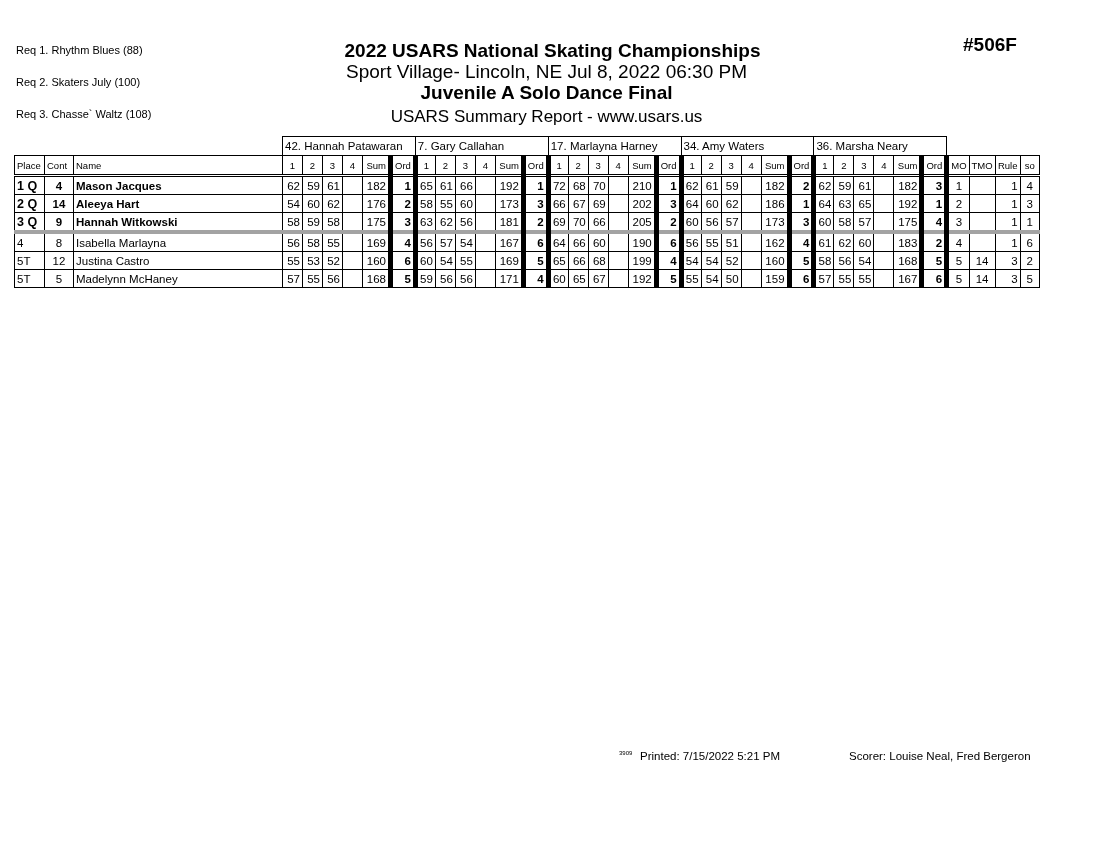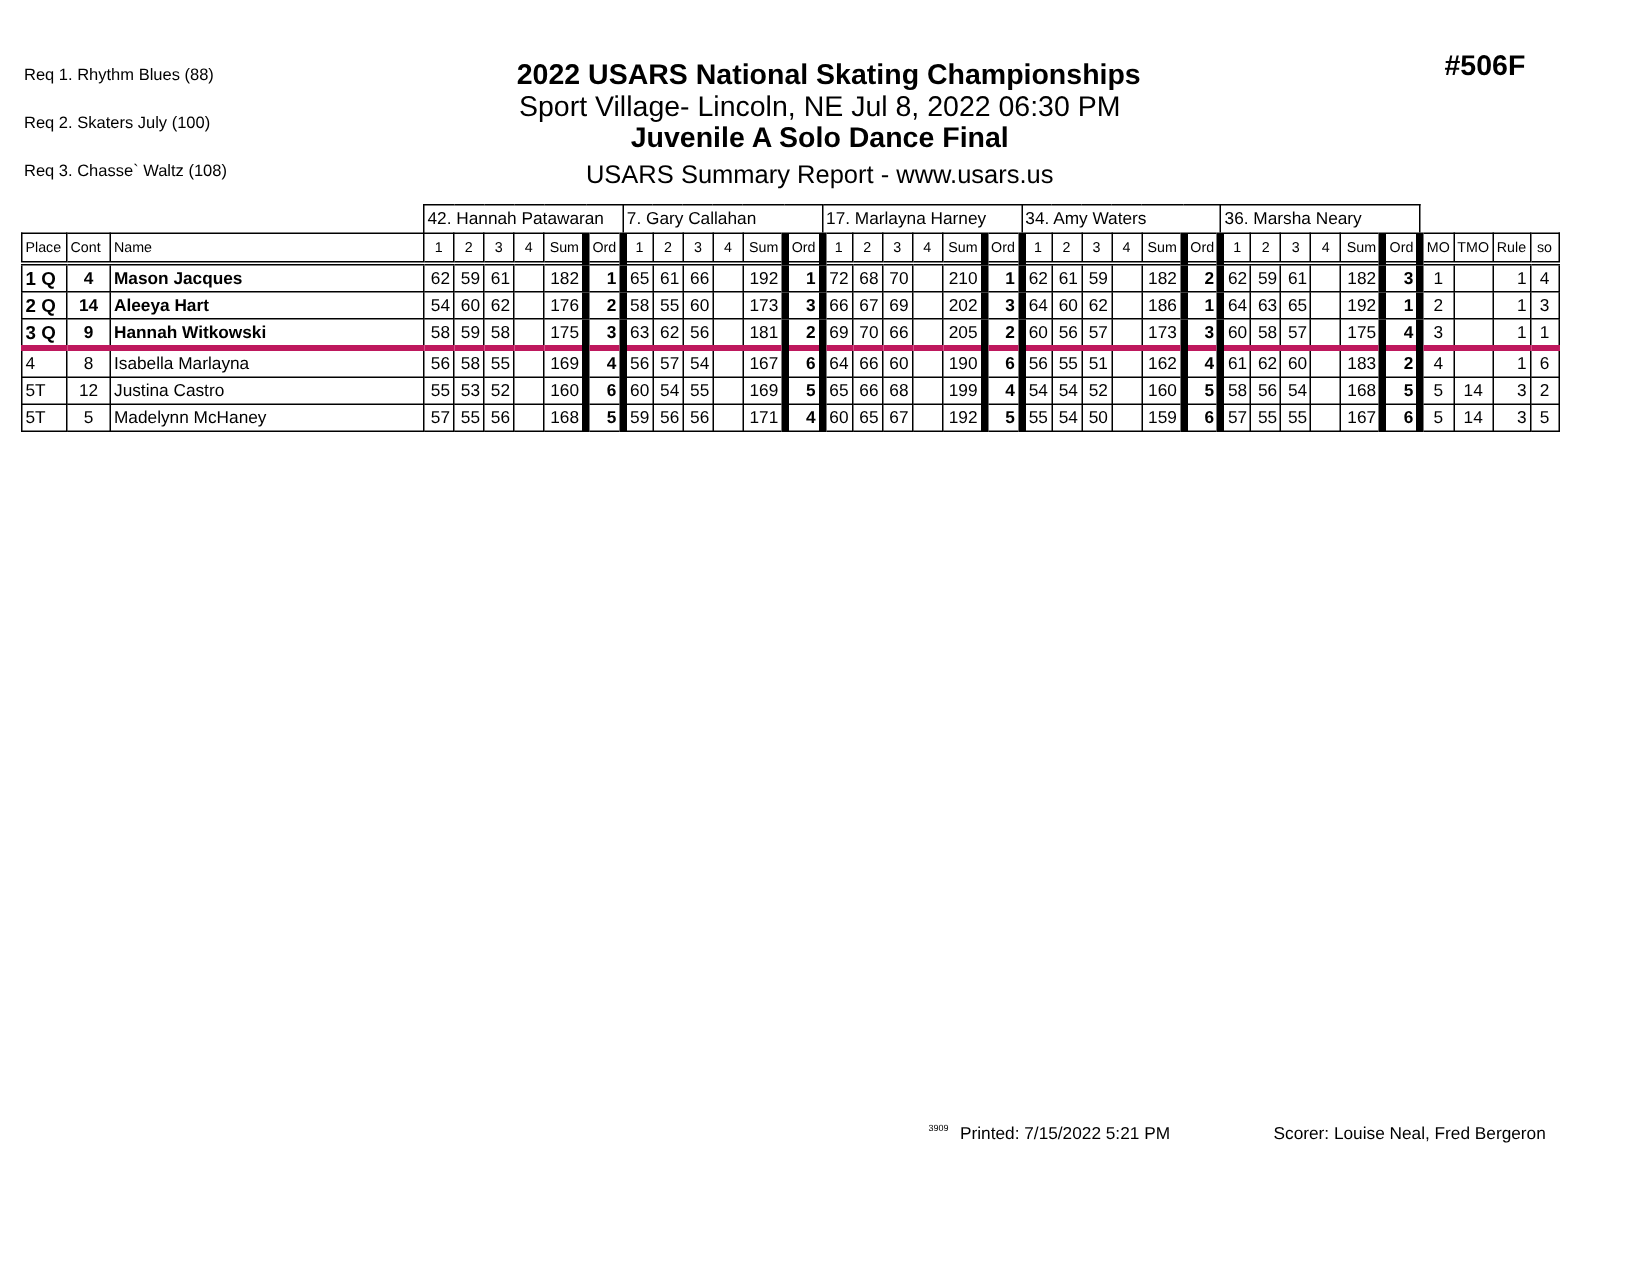--- a/index.html
+++ b/index.html
@@ -15,21 +15,21 @@
   .event-no { position:absolute; left:963px; top:22px; font-size:19px; font-weight:bold;margin-top:12px; }
 
   table.res { position:absolute; left:14px; top:136px; border-collapse:collapse;
               font-size:11px; table-layout:fixed; }
   table.res td { border:1px solid #000; padding:0 2px; height:17px; white-space:nowrap; overflow:hidden; }
   tr.judges td { height:18px; font-size:11.5px; }
   tr.judges td.blank { border:none; }
   tr.head td { font-size:9.5px; height:18px; border-bottom:3px double #000; }
   tr.data td { font-size:11.5px; }
   tr.data.q td.place, tr.data.q td.cont, tr.data.q td.name { font-weight:bold; }
-  tr.data.cut td { border-bottom:4px solid #be185d; }
+  tr.data.cut td { border-bottom:4px solid #a3a3a3; }
   td.c { text-align:center; }
   td.r { text-align:right; }
   td.ord { border-left:5px solid #000 !important; font-weight:bold; text-align:right; font-size:12.5px; padding-right:3px; }
   td.ordh { border-left:5px solid #000 !important; padding-left:1px; }
   td.after-ord { border-left:5px solid #000 !important; }
   td.place { font-size:12px; }
   tr.data.q td.place { font-size:12.5px; }
 
   .footer-mark { position:absolute; left:619px; top:750px; font-size:6px; letter-spacing:0px; }
   .printed { position:absolute; left:640px; top:750px; font-size:11.5px; }

